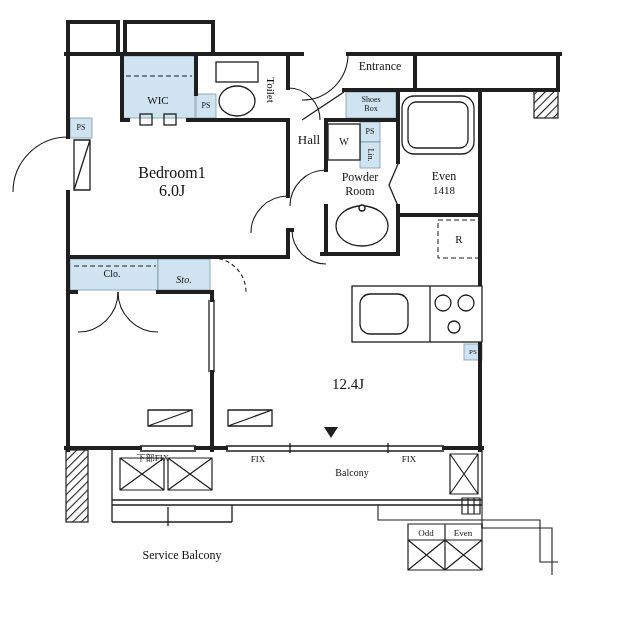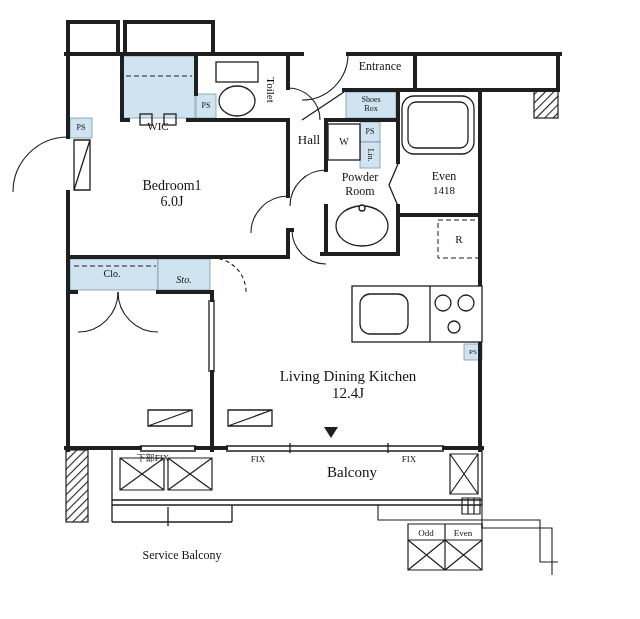--- a/index.html
+++ b/index.html
@@ -135,60 +135,59 @@
   </svg>
 
   <div class="lbl" style="left:380px;top:67px;font-size:12px;">Entrance</div>
 
   <div class="lbl" style="left:371px;top:104px;font-size:8px;text-align:center;">
     <div>Shoes</div>
     <div>Box</div>
   </div>
 
   <div class="lbl vert" style="left:271px;top:90px;font-size:11px;">Toilet</div>
-  <div class="lbl" style="left:158px;top:100px;font-size:11px;margin-top:26px;">WIC</div>
+  <div class="lbl" style="left:158px;top:100px;font-size:11px;">WIC</div>
   <div class="lbl" style="left:309px;top:140px;font-size:13px;">Hall</div>
   <div class="lbl" style="left:344px;top:142px;font-size:10px;">W</div>
 
   <div class="lbl" style="left:81px;top:128px;font-size:8px;">PS</div>
   <div class="lbl" style="left:206px;top:106px;font-size:8px;">PS</div>
   <div class="lbl" style="left:370px;top:132px;font-size:8px;">PS</div>
   <div class="lbl vert" style="left:370px;top:155px;font-size:8px;">Lin.</div>
   <div class="lbl" style="left:473px;top:352px;font-size:7px;">PS</div>
 
   <div class="lbl" style="left:444px;top:183px;font-size:12px;">
     <div>Even</div>
     <div style="font-size:11px;">1418</div>
   </div>
 
   <div class="lbl" style="left:360px;top:185px;font-size:12px;">
     <div>Powder</div>
     <div>Room</div>
   </div>
 
-  <div class="lbl" style="left:172px;top:194px;font-size:14px;">
+  <div class="lbl" style="left:172px;top:182px;font-size:16px;">
     <div>Bedroom1</div>
     <div>6.0J</div>
   </div>
 
   <div class="lbl" style="left:112px;top:274px;font-size:10px;">Clo.</div>
   <div class="lbl" style="left:184px;top:280px;font-size:10px;font-style:italic;">Sto.</div>
 
 
   <div class="lbl" style="left:348px;top:385px;font-size:15px;">
-    <div>Living Dining Kitchen</div>
     <div>12.4J</div>
   </div>
 
   <div class="lbl" style="left:459px;top:239px;font-size:11px;">R</div>
 
   <div class="lbl" style="left:153px;top:458px;font-size:9px;">下部FIX</div>
   <div class="lbl" style="left:258px;top:459px;font-size:9px;">FIX</div>
   <div class="lbl" style="left:409px;top:459px;font-size:9px;">FIX</div>
-  <div class="lbl" style="left:352px;top:473px;font-size:15px;">Balcony</div>
+  <div class="lbl" style="left:352px;top:473px;font-size:10px;">Balcony</div>
   <div class="lbl" style="left:172px;top:556px;font-size:12px;margin-left:10px;">Service Balcony</div>
 
   <div class="lbl" style="left:426px;top:533px;font-size:9px;">Odd</div>
   <div class="lbl" style="left:463px;top:533px;font-size:9px;">Even</div>
 
   <div class="lbl b" style="left:595px;top:530px;font-size:14px;">N</div>
 
 </div>
 
 </body></html>

